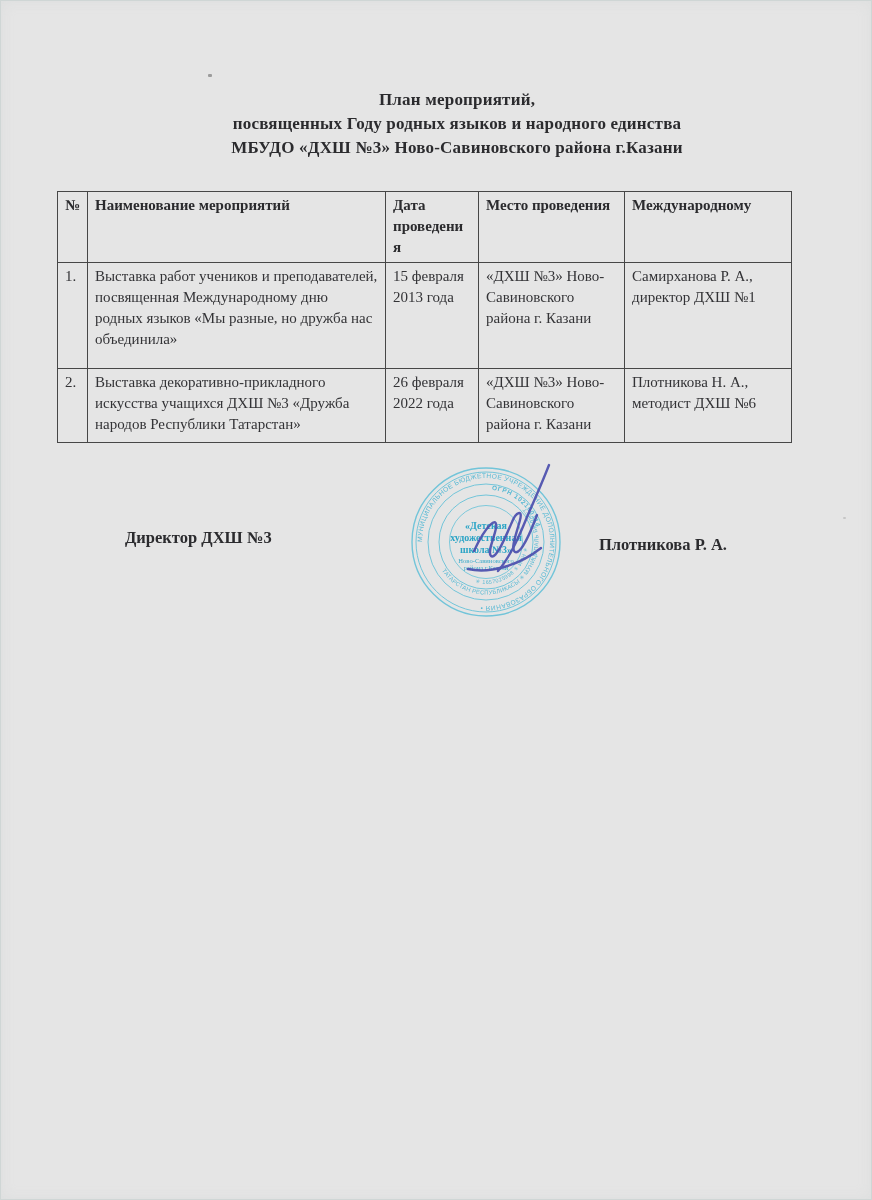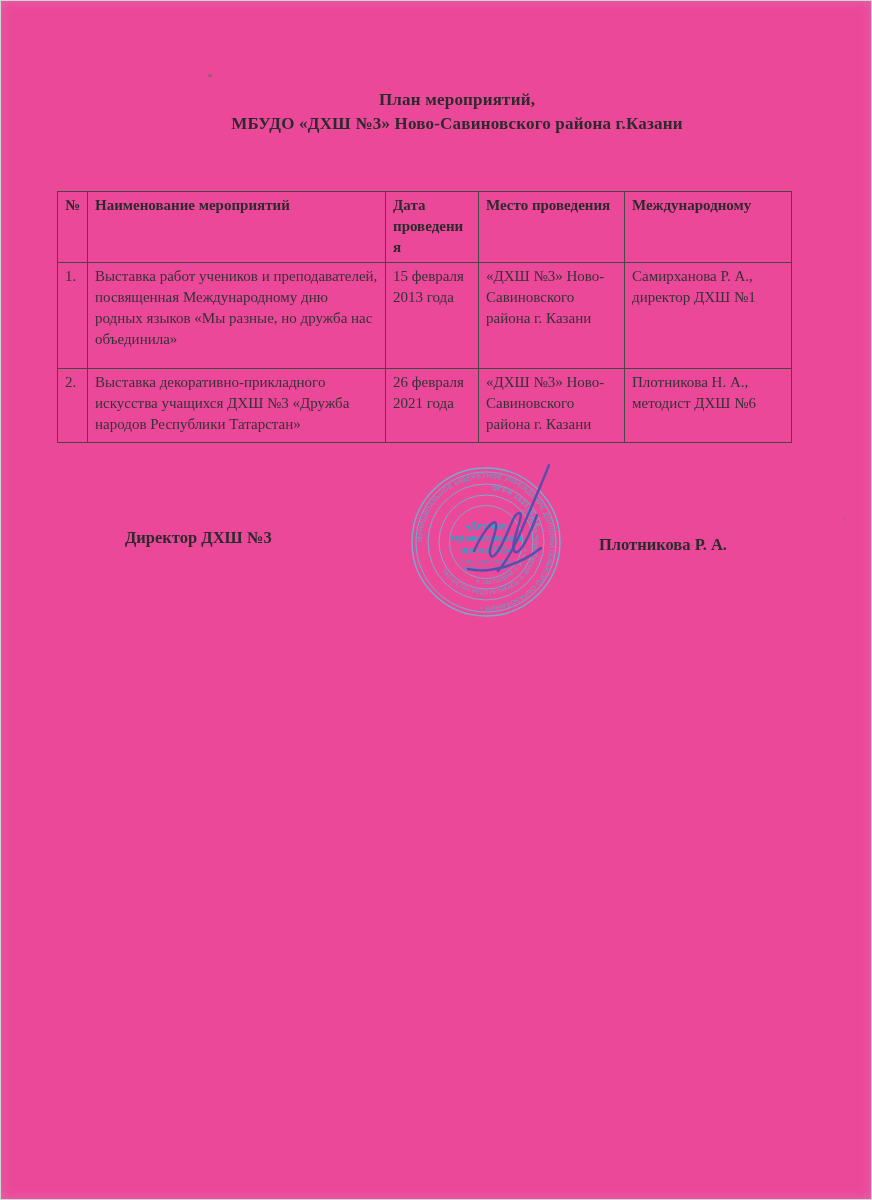--- a/index.html
+++ b/index.html
@@ -6,21 +6,21 @@
   body{
     width:872px;height:1200px;
     background:#ffffff;
     font-family:"Liberation Serif","DejaVu Serif",serif;
     color:#2e2e31;
     position:relative;
     overflow:hidden;
   }
   .page{
     position:absolute;inset:0;
-    background:#ec4899;
+    background:#e5e5e5;
     box-shadow:inset 0 0 0 1px #cfd6d5, inset 0 0 14px rgba(190,200,200,.25);
   }
   .speck{position:absolute;background:#6a6a6a;border-radius:1px;}
 
   
   .title{
     position:absolute;left:42px;top:88px;width:830px;
     text-align:center;
     font-weight:bold;font-size:17px;line-height:24px;
     letter-spacing:.2px;color:#2b2b2e;
@@ -60,20 +60,21 @@
 </head>
 <body>
 
 <div class="page">
 
   <div class="speck" style="left:208px;top:74px;width:4px;height:3px;opacity:.6"></div>
   <div class="speck" style="left:843px;top:517px;width:3px;height:2px;opacity:.25"></div>
 
   <div class="title">
     <div>План мероприятий,</div>
+    <div>посвященных Году родных языков и народного единства</div>
     <div>МБУДО «ДХШ №3» Ново-Савиновского района г.Казани</div>
   </div>
 
   <table class="plan">
     <colgroup>
       <col style="width:30px">
       <col style="width:298px">
       <col style="width:93px">
       <col style="width:146px">
       <col style="width:167px">
@@ -89,21 +90,21 @@
     <tr class="r1">
       <td class="numcell">1.</td>
       <td>Выставка работ учеников и преподавателей, посвященная Международному дню родных языков «Мы разные, но дружба нас объединила»</td>
       <td>15 февраля 2013 года</td>
       <td>«ДХШ №3» Ново-Савиновского района г. Казани</td>
       <td>Самирханова Р. А., директор ДХШ №1</td>
     </tr>
     <tr class="r2">
       <td class="numcell">2.</td>
       <td>Выставка декоративно-прикладного искусства учащихся ДХШ №3 «Дружба народов Республики Татарстан»</td>
-      <td>26 февраля 2021 года</td>
+      <td>26 февраля 2022 года</td>
       <td>«ДХШ №3» Ново-Савиновского района г. Казани</td>
       <td>Плотникова Н. А., методист ДХШ №6</td>
     </tr>
   </tbody>
     </table>
 
   <div id="director-label" class="sig-label">Директор ДХШ №3</div>
   <div id="signer-name" class="sig-label">Плотникова Р. А.</div>
 
   <div class="stamp-wrap">

